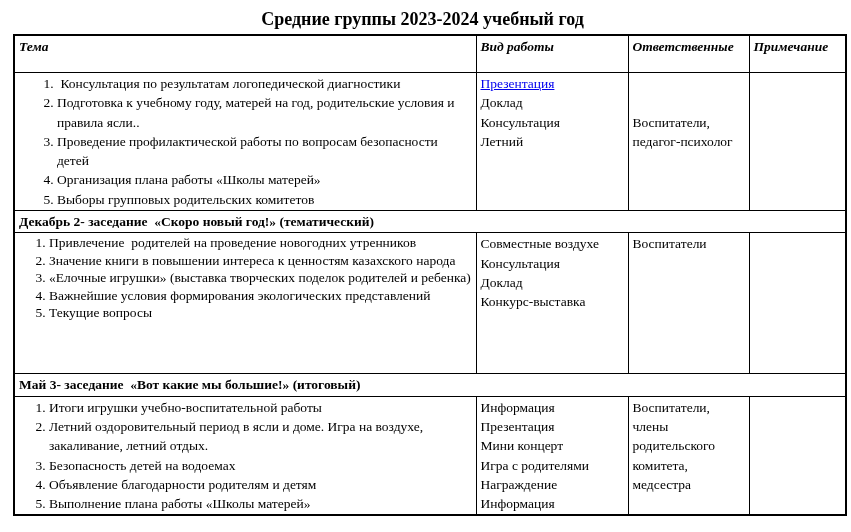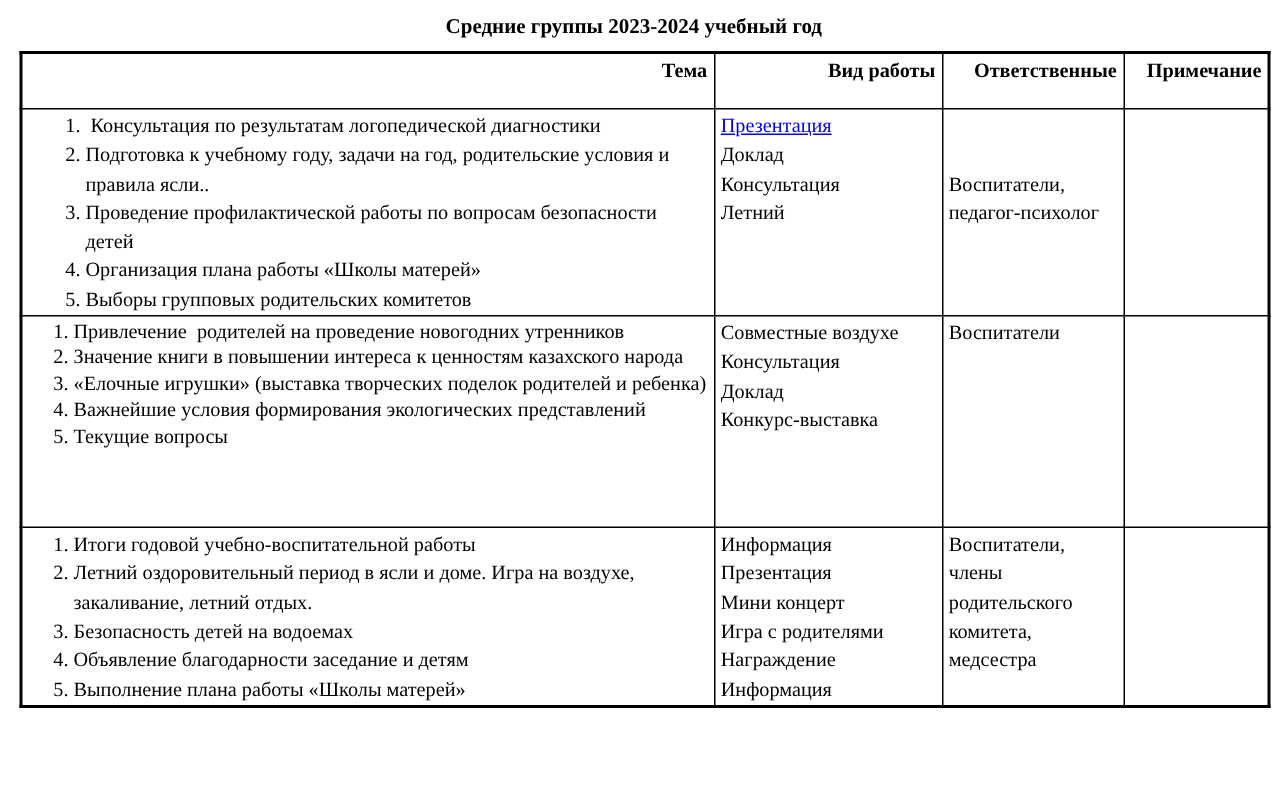--- a/index.html
+++ b/index.html
@@ -9,44 +9,45 @@
     font-family: "Liberation Serif", "DejaVu Serif", serif;
     color: #000000;
     overflow: hidden;
   }
   .page { width: 851px; height: 532px; position: relative; }
   .doc-title {
     margin: 11px 0 7px 0;
     width: 845px;
     text-align: center;
     font-weight: bold;
-    font-size: 14px;
+    font-size: 18px;
     line-height: 16px;
     white-space: pre-wrap;
   }
   table.plan {
     margin-left: 13px;
     border-collapse: collapse;
     table-layout: fixed;
     width: 832px;
     border: 2px solid #000;
     font-size: 13.5px;
   }
   table.plan td, table.plan th {
     border: 1px solid #000;
     vertical-align: top;
     padding: 1px 4px;
     line-height: 19.3px;
   }
   th.col-h {
     font-weight: bold;
-    text-align: right;
+    text-align: left;
     height: 34px;
     font-size: 13.5px;
     padding-top: 3px;
+    font-style: italic;
   }
   td.section-h {
     font-weight: bold;
     height: 17px;
     line-height: 18px;
     white-space: pre-wrap;
     padding-left: 4px;
   }
   ol.topics {
     margin: 0;
@@ -82,49 +83,55 @@
         <th class="col-h">Тема</th>
         <th class="col-h">Вид работы</th>
         <th class="col-h">Ответственные</th>
         <th class="col-h">Примечание</th>
       </tr>
     </thead>
     <tbody>
 
       <tr class="s1">
         <td class="topics-cell s1">
-          <ol class="topics"><li> Консультация по результатам логопедической диагностики</li><li>Подготовка к учебному году, задачи на год, родительские условия и правила ясли..</li><li>Проведение профилактической работы по вопросам безопасности детей</li><li>Организация плана работы «Школы матерей»</li><li>Выборы групповых родительских комитетов</li></ol>
+          <ol class="topics"><li> Консультация по результатам логопедической диагностики</li><li>Подготовка к учебному году, матерей на год, родительские условия и правила ясли..</li><li>Проведение профилактической работы по вопросам безопасности детей</li><li>Организация плана работы «Школы матерей»</li><li>Выборы групповых родительских комитетов</li></ol>
         </td>
         <td class="work-cell">
             <div class="link">Презентация</div>
             <div>Доклад</div>
             <div>Консультация</div>
             <div>Летний</div>
           </td>
         <td class="resp-cell">Воспитатели, педагог-психолог</td>
         <td></td>
       </tr>
 
+      <tr>
+        <td class="section-h" colspan="4">Декабрь 2- заседание  «Скоро новый год!» (тематический)</td>
+      </tr>
       <tr class="s2">
         <td class="topics-cell">
           <ol class="topics"><li>Привлечение  родителей на проведение новогодних утренников</li><li>Значение книги в повышении интереса к ценностям казахского народа</li><li>«Елочные игрушки» (выставка творческих поделок родителей и ребенка)</li><li>Важнейшие условия формирования экологических представлений</li><li>Текущие вопросы</li></ol>
         </td>
         <td class="work-cell">
             <div>Совместные воздухе</div>
             <div>Консультация</div>
             <div>Доклад</div>
             <div>Конкурс-выставка</div>
           </td>
         <td class="resp-cell">Воспитатели</td>
         <td></td>
       </tr>
 
+      <tr>
+        <td class="section-h" colspan="4">Май 3- заседание  «Вот какие мы большие!» (итоговый)</td>
+      </tr>
       <tr class="s3">
         <td class="topics-cell">
-          <ol class="topics"><li>Итоги годовой учебно-воспитательной работы</li><li>Летний оздоровительный период в ясли и доме. Игра на воздухе, закаливание, летний отдых.</li><li>Безопасность детей на водоемах</li><li>Объявление благодарности заседание и детям</li><li>Выполнение плана работы «Школы матерей»</li></ol>
+          <ol class="topics"><li>Итоги игрушки учебно-воспитательной работы</li><li>Летний оздоровительный период в ясли и доме. Игра на воздухе, закаливание, летний отдых.</li><li>Безопасность детей на водоемах</li><li>Объявление благодарности родителям и детям</li><li>Выполнение плана работы «Школы матерей»</li></ol>
         </td>
         <td class="work-cell">
             <div>Информация</div>
             <div>Презентация</div>
             <div>Мини концерт</div>
             <div>Игра с родителями</div>
             <div>Награждение</div>
             <div>Информация</div>
           </td>
         <td class="resp-cell">Воспитатели, члены родительского комитета, медсестра</td>

